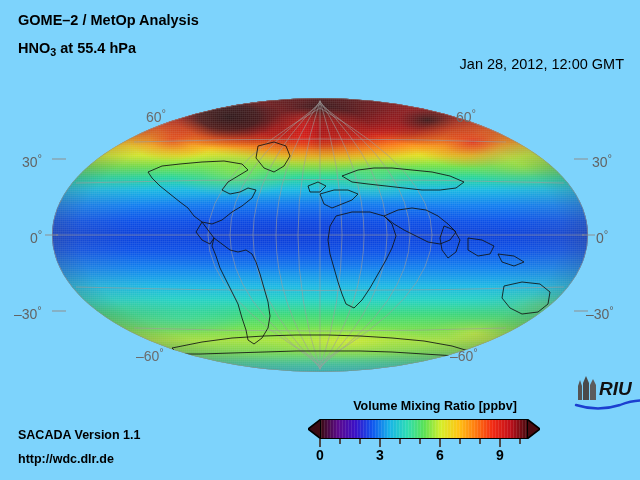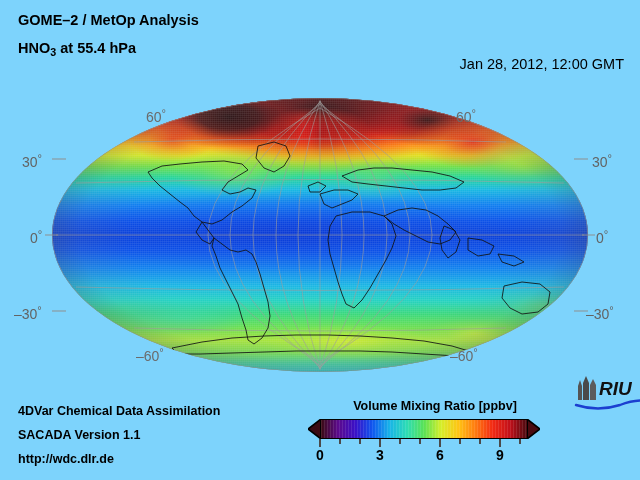--- a/index.html
+++ b/index.html
@@ -417,21 +417,20 @@
         <line x1="574" y1="227" x2="588" y2="227"></line>
       </g>
     </svg>
 
     <div class="lat-lab inner" style="left:146px; top:23px;"><span>60</span><span class="deg">°</span></div>
     <div class="lat-lab inner" style="left:456px; top:23px;"><span>60</span><span class="deg">°</span></div>
     <div class="lat-lab inner" style="left:136px; top:262px;"><span>–60</span><span class="deg">°</span></div>
     <div class="lat-lab inner" style="left:450px; top:262px;"><span>–60</span><span class="deg">°</span></div>
   </div>
 
-  <div class="foot" id="foot1">4DVar Chemical Data Assimilation</div>
   <div class="foot" id="foot2">SACADA Version 1.1</div>
   <div class="foot" id="foot3">http://wdc.dlr.de</div>
 
   <div id="cb-title">Volume Mixing Ratio [ppbv]</div>
   <div id="cb-wrap">
     <div class="cb-cap" id="cb-cap-lo">
       <svg width="14" height="20" viewBox="0 0 14 20">
           <polygon points="13,0 13,20 0,10" fill="#3a0a12" stroke="#000" stroke-width="1.6"></polygon>
         </svg>
     </div>

